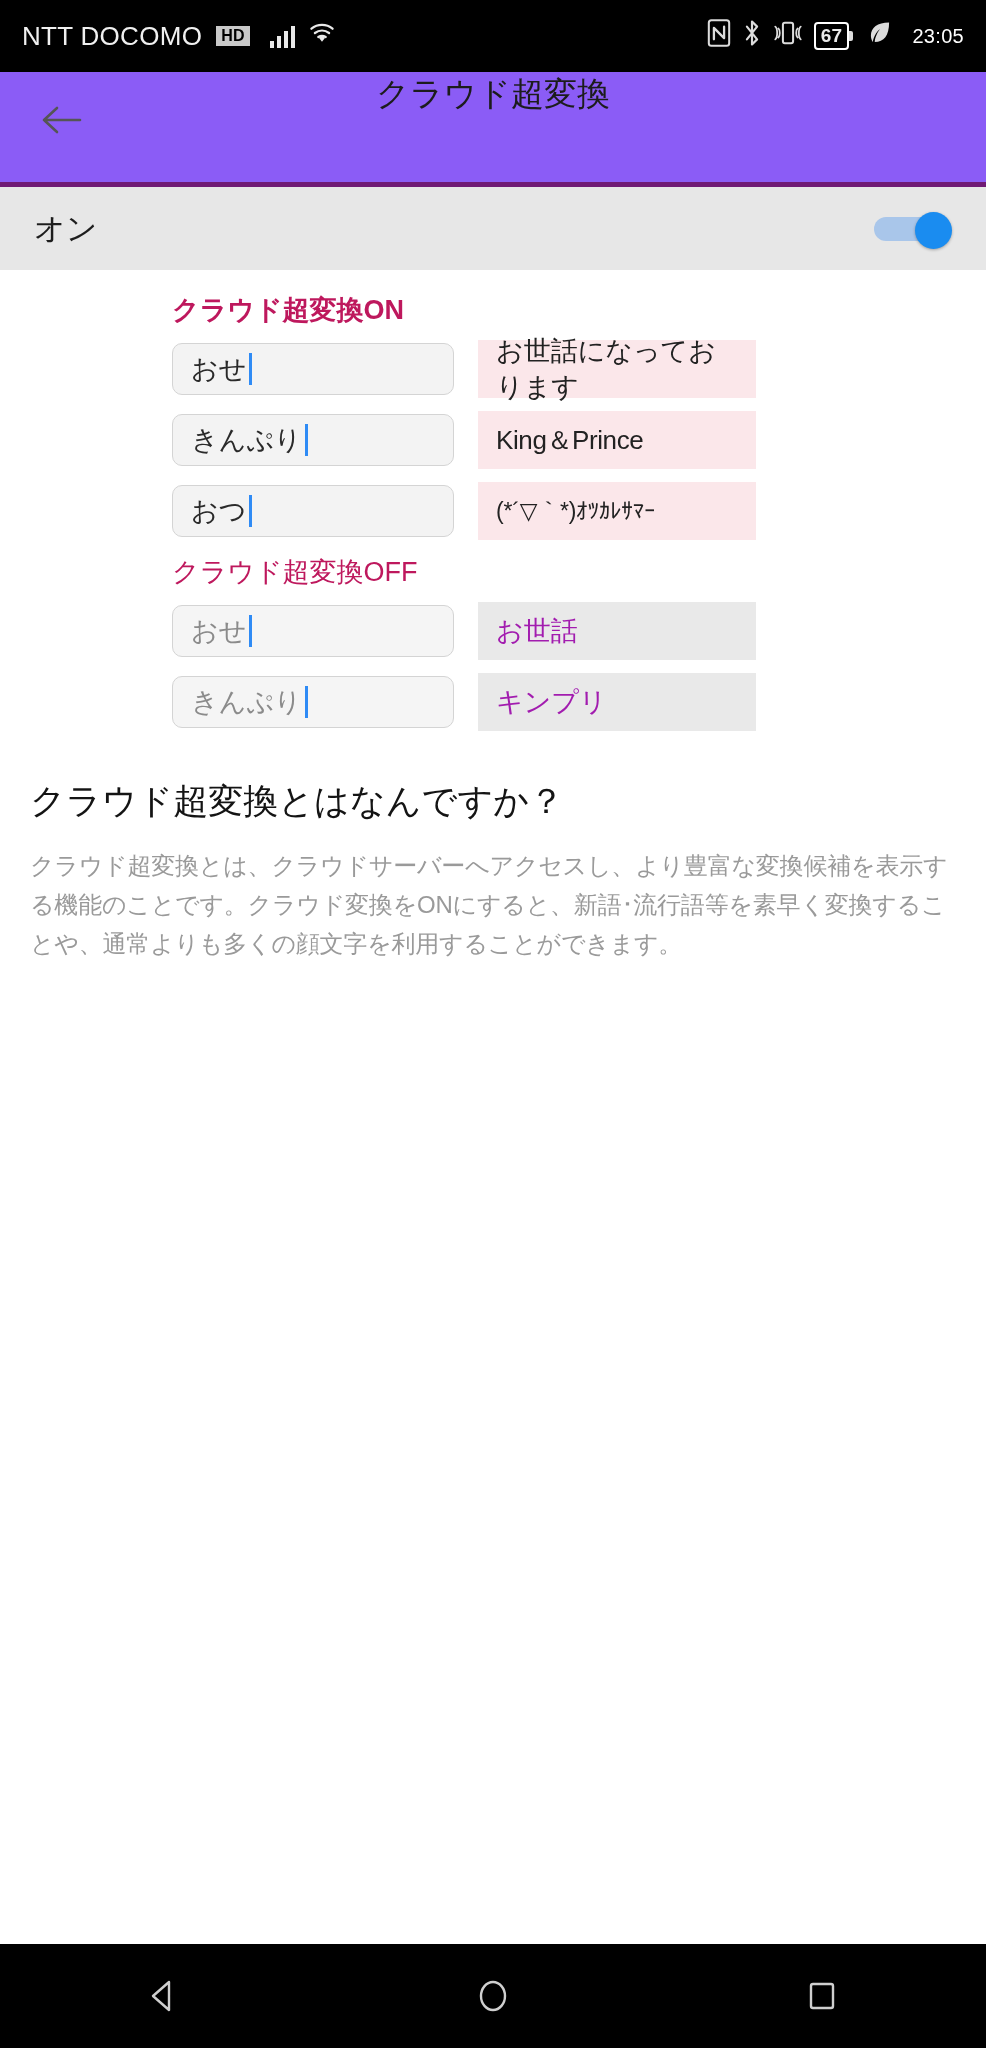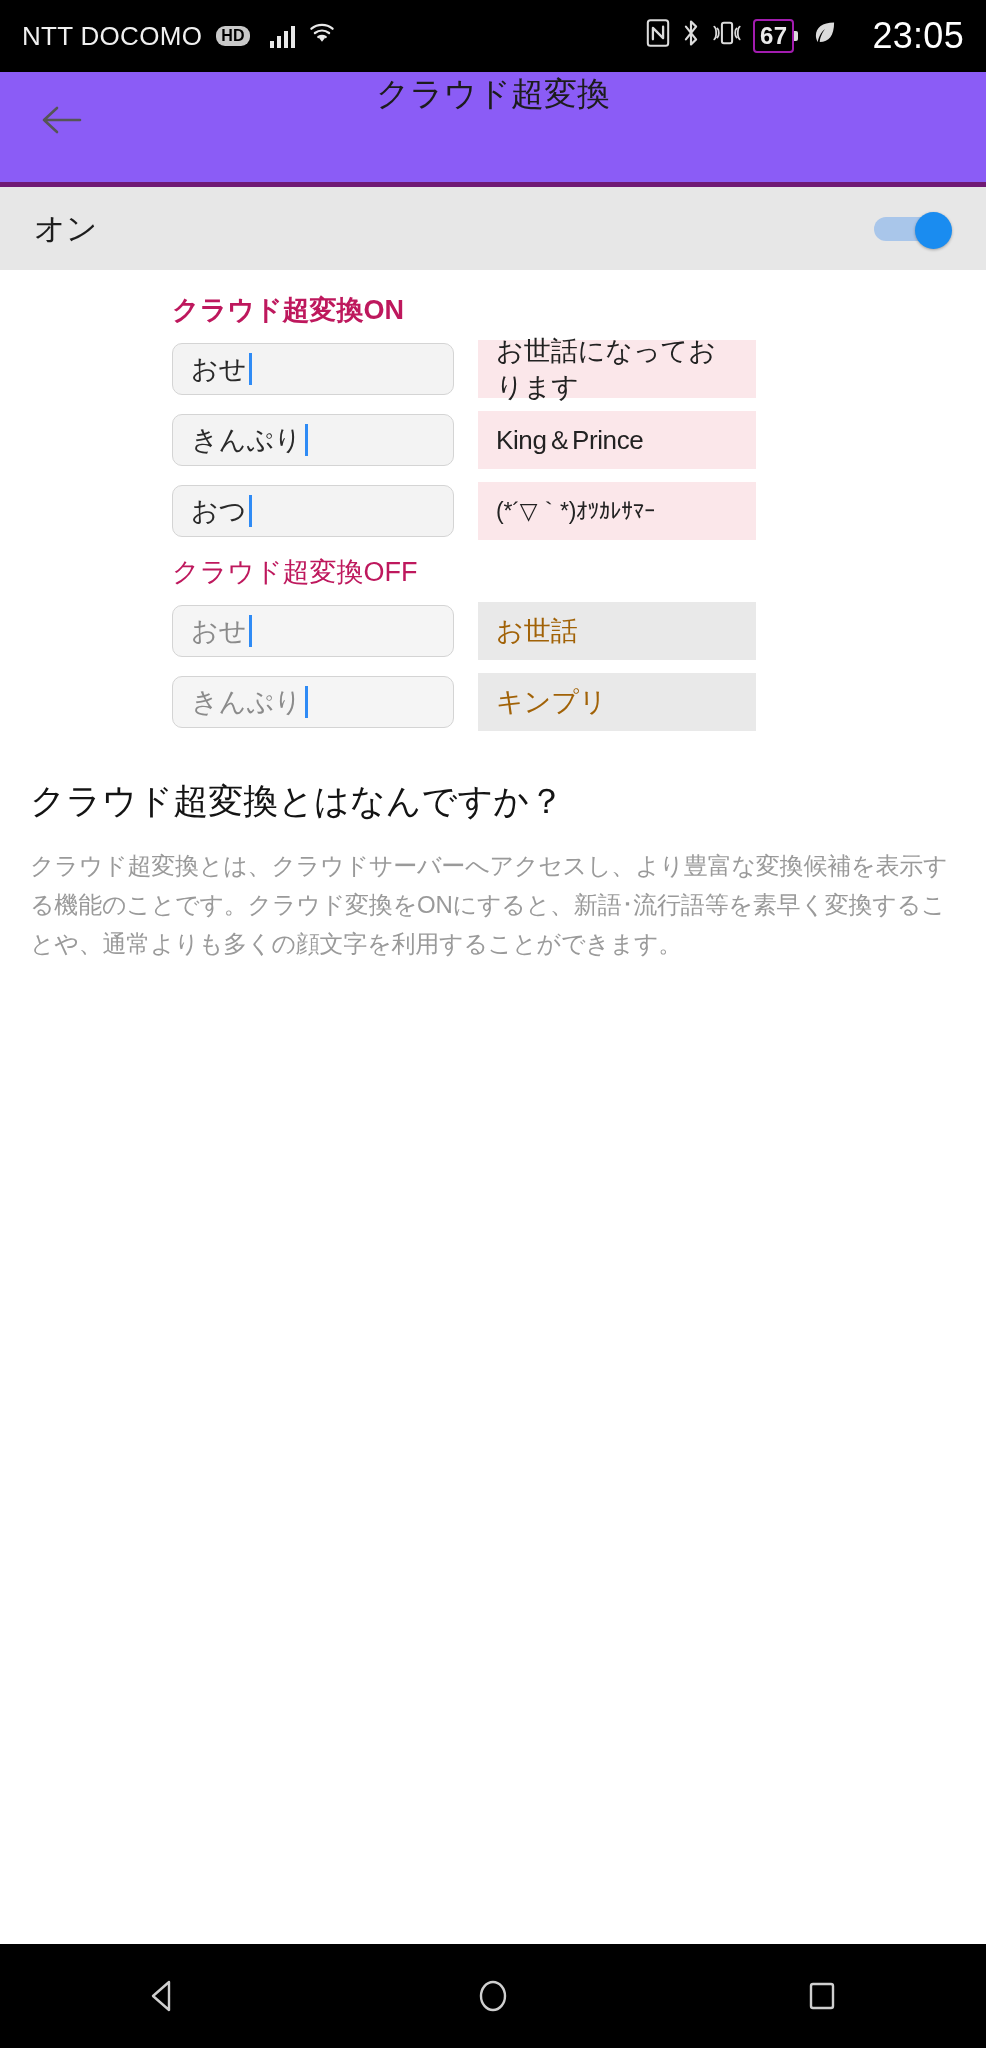--- a/index.html
+++ b/index.html
@@ -16,37 +16,37 @@
     height:72px; background:#000; color:#e9e9e9;
     display:flex; align-items:center; justify-content:space-between;
     padding:0 22px; font-size:26px; letter-spacing:.3px;
   }
   .sb-left{ display:flex; align-items:center; gap:12px; }
   .sb-right{ display:flex; align-items:center; gap:11px; }
   .carrier{ font-size:26px; color:#f0f0f0; }
   .hd-badge{
     display:inline-flex; align-items:center; justify-content:center;
     background:#c9c9c9; color:#000; font-size:16px; font-weight:bold;
-    border-radius:9px; padding:1px 5px; line-height:1.15; margin-left:2px;
+    border-radius:0; padding:1px 5px; line-height:1.15; margin-left:2px;
   }
   .bars{ display:flex; align-items:flex-end; gap:3px; height:24px; margin-left:8px;}
   .bars i{ display:block; width:4px; background:#e9e9e9; }
   .bars i:nth-child(1){height:7px;} .bars i:nth-child(2){height:12px;}
   .bars i:nth-child(3){height:17px;} .bars i:nth-child(4){height:22px;}
   .ico{ display:inline-block; }
   .batt{
-    border:2px solid #a21caf; border-radius:4px; padding:0 5px;
-    font-size:24px; font-weight:bold; color:#eaeaea; line-height:1.25;
+    border:2px solid #ffffff; border-radius:4px; padding:0 5px;
+    font-size:19px; font-weight:bold; color:#eaeaea; line-height:1.25;
     position:relative;
   }
   .batt:after{
     content:""; position:absolute; right:-6px; top:50%; transform:translateY(-50%);
     width:4px; height:10px; background:#dcdcdc; border-radius:0 2px 2px 0;
   }
-  .clock{ font-size:36px; color:#fff; margin-left:24px; }
+  .clock{ font-size:20px; color:#fff; margin-left:9px; }
 
   
   .appbar{
     height:110px; background:#8b5cf6; display:flex; align-items:flex-start;
     position:relative;
   }
   .back-btn{
     width:96px; height:96px; margin-left:14px;
     display:flex; align-items:center; justify-content:center;
   }
@@ -92,21 +92,21 @@
   .ex-input.off{ color:#8b8b8b; background:#f5f5f5; }
   .caret{
     display:inline-block; width:3px; height:32px; background:#2f8bf5;
     margin-left:3px;
   }
   .ex-result{
     width:278px; height:58px; display:flex; align-items:center;
     padding:0 18px; font-size:27px;
   }
   .ex-result.on{ background:#fbe7ea; color:#222; }
-  .ex-result.off{ background:#e9e9e9; color:#a16207; }
+  .ex-result.off{ background:#e9e9e9; color:#a21caf; }
   .ex-result.kao{ font-size:23px; letter-spacing:-.2px; }
   .ex-result.latin{ font-size:26px; letter-spacing:-.4px; }
 
   
   .faq{ padding:34px 30px 0 30px; }
   .faq-title{ font-size:35px; color:#141414; margin-bottom:22px; }
   .faq-body{
     font-size:24px; line-height:1.62; color:#9a9a9a; letter-spacing:-.2px;
   }
 

